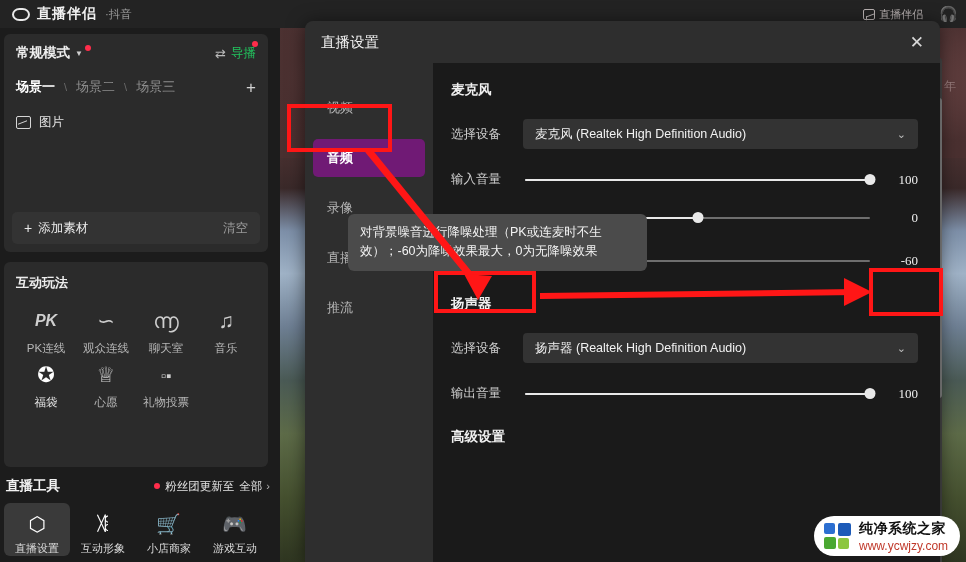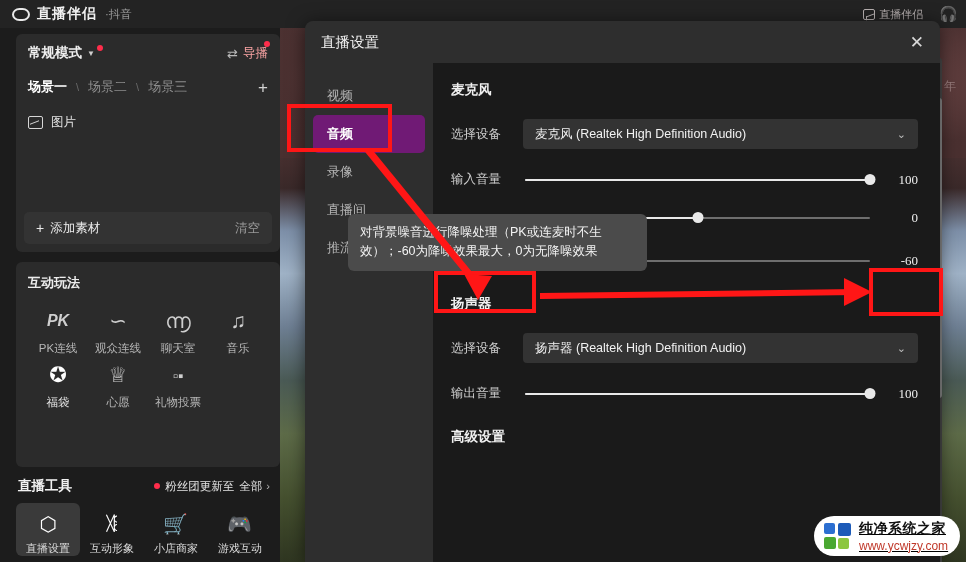--- a/index.html
+++ b/index.html
@@ -64,36 +64,36 @@
     background: #4a4a4a; border-radius: 3px;
   }
   .scroll-thumb {
     position: absolute; left: 0; top: 40px; width: 6px; height: 300px;
     background: #8a8a8a; border-radius: 3px;
   }
 
   
   .left-col {
     position: absolute; left: 0; top: 28px; width: 280px; height: 534px;
-    background: #1c1c1c; padding: 6px 8px 0 16px;
+    background: #1c1c1c; padding: 6px 8px 0 4px;
   }
   .card {
     background: #2b2b2b; border-radius: 6px; width: 264px;
   }
   .scene-card { padding: 10px 12px 8px 12px; height: 218px; position: relative; }
   .mode-row { display: flex; align-items: center; }
   .mode-name { color: #efefef; font-size: 13.5px; font-weight: bold; }
   .caret { margin-left: 5px; color: #cfcfcf; font-size: 8px; }
   .dot-red {
     width: 6px; height: 6px; background: #ff2d4b; border-radius: 50%;
     margin-left: 2px; align-self: flex-start; margin-top: 1px;
   }
   .mode-right { margin-left: auto; display: flex; align-items: center; position: relative; }
   .swap-icon { color: #b9b9b9; font-size: 13px; margin-right: 5px; }
-  .direct-label { color: #fca5a5; font-size: 12.5px; }
+  .direct-label { color: #22c55e; font-size: 12.5px; }
   .mode-right .dot-red { position: absolute; right: -2px; top: -4px; margin: 0; }
 
   .scene-row { display: flex; align-items: center; margin-top: 16px; }
   .scene-tab { color: #8d8d8d; font-size: 13px; }
   .scene-tab.active { color: #ffffff; font-weight: bold; }
   .scene-sep { color: #6a6a6a; font-size: 11px; margin: 0 9px; }
   .scene-add { margin-left: auto; color: #d3d3d3; font-size: 17px; line-height: 1; }
 
   .source-row { display: flex; align-items: center; margin-top: 18px; }
   .img-icon {
@@ -149,21 +149,21 @@
     box-shadow: 0 2px 18px rgba(0,0,0,.55);
     overflow: hidden; z-index: 10;
   }
   .dlg-head { height: 42px; display: flex; align-items: center; padding: 0 16px; }
   .dlg-title { color: #f3f3f3; font-size: 14.5px; }
   .dlg-close { margin-left: auto; color: #d8d8d8; font-size: 17px; line-height: 1; }
 
   .dlg-body { display: flex; height: 499px; }
   .dlg-nav { width: 128px; background: #2e2e2e; padding-top: 14px; }
   .nav-item {
-    height: 38px; margin: 0 8px; border-radius: 5px; display: flex; align-items: center;
+    height: 38px; margin: 12px 8px; border-radius: 5px; display: flex; align-items: center;
     padding-left: 14px; color: #b7b7b7; font-size: 13px;
   }
   .nav-item.active { background: #701a75; color: #ffffff; font-weight: bold; }
 
   .dlg-main {
     flex: 1; background: #1a1a1a; padding: 18px 22px 0 18px; position: relative;
   }
   .sec-title { color: #f0f0f0; font-size: 13.5px; font-weight: bold; }
   .field-row { display: flex; align-items: center; margin-top: 20px; }
   .field-label { width: 72px; color: #cfcfcf; font-size: 12.5px; }
@@ -209,21 +209,21 @@
   .ann { position: absolute; z-index: 40; pointer-events: none; }
   .ann-box { border: 4px solid #ff1616; }
   #box-audio { left: 287px; top: 104px; width: 105px; height: 48px; }
   #box-denoise { left: 434px; top: 271px; width: 102px; height: 42px; }
   #box-value { left: 869px; top: 268px; width: 74px; height: 48px; }
   .ann svg { display: block; overflow: visible; }
 
   .watermark {
     position: absolute; right: 6px; bottom: 6px; width: 146px; height: 40px;
     background: #ffffff; border-radius: 20px;
-    display: flex; align-items: center; padding-left: 10px; z-index: 45; text-decoration: underline;
+    display: flex; align-items: center; padding-left: 10px; z-index: 45;
   }
   .wm-logo { width: 28px; height: 26px; position: relative; margin-right: 7px; }
   .wm-logo i { position: absolute; display: block; border-radius: 2px; }
   .wm-logo i:nth-child(1){ left:0; top:0; width:11px; height:11px; background:#2c6fd1; }
   .wm-logo i:nth-child(2){ left:14px; top:0; width:13px; height:13px; background:#1d5bb8; }
   .wm-logo i:nth-child(3){ left:0; top:14px; width:12px; height:12px; background:#4aa832; }
   .wm-logo i:nth-child(4){ left:14px; top:15px; width:11px; height:11px; background:#8cc63f; }
   .wm-text { display: flex; flex-direction: column; }
   .wm-main { color: #111; font-size: 14px; font-weight: bold; letter-spacing: .5px; }
   .wm-url { color: #c0392b; font-size: 12px; margin-top: 1px; text-align: right; }

